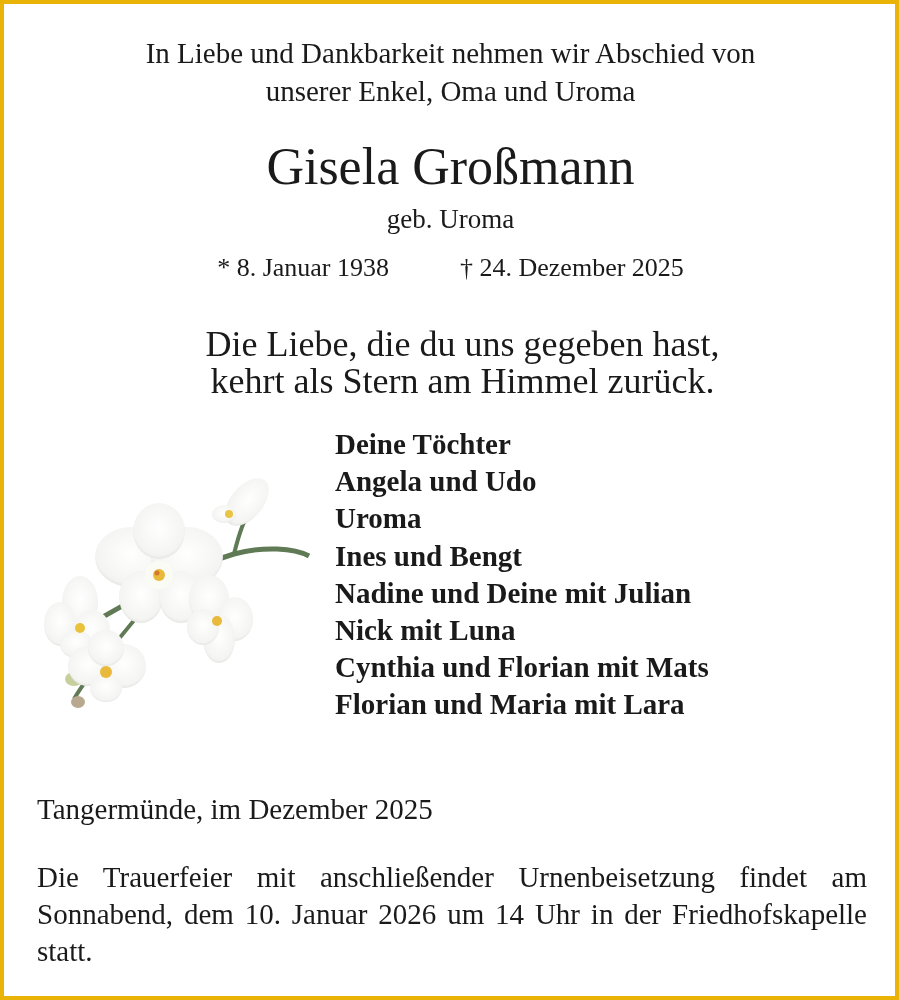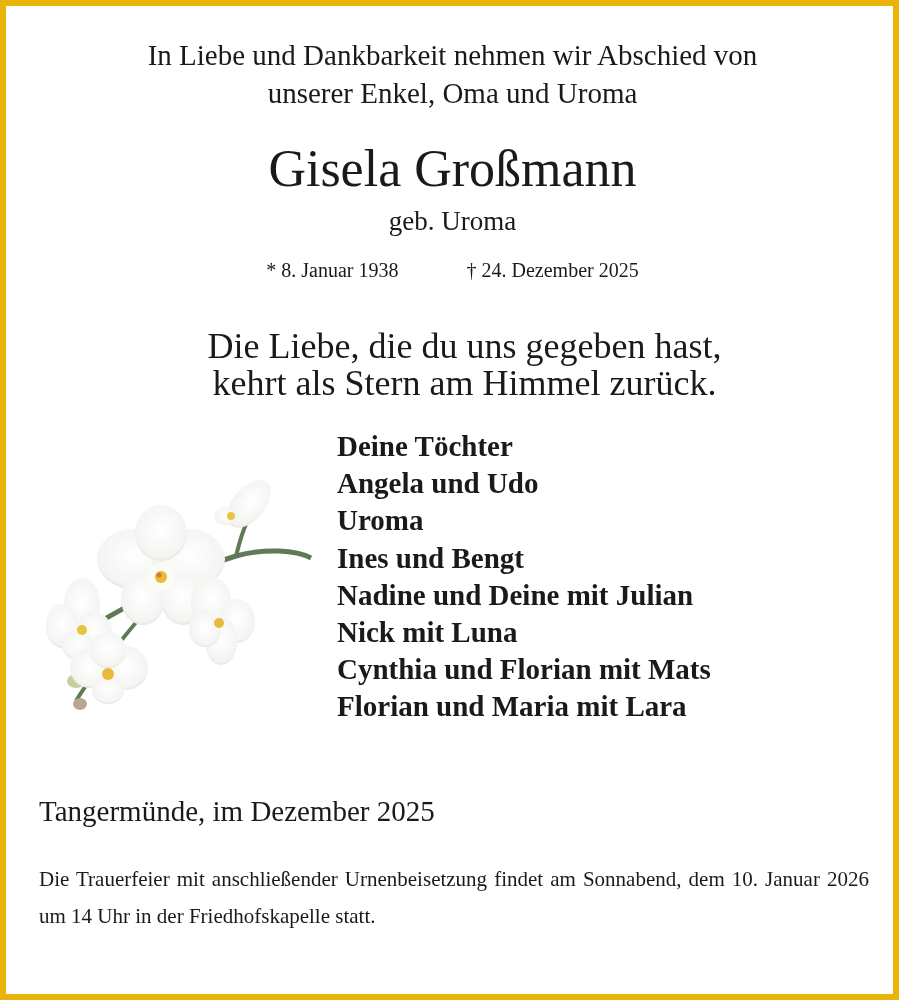--- a/index.html
+++ b/index.html
@@ -1,35 +1,35 @@
 <!DOCTYPE html>
 <html><head>
 <meta charset="utf-8">
 <style>
   html, body { margin: 0; padding: 0; background: #ffffff; }
   body { width: 899px; height: 1000px; overflow: hidden; }
   .frame {
     position: absolute; left: 0; top: 0;
     width: 899px; height: 1000px; box-sizing: border-box;
-    border: 6px solid #eab308; background: #ffffff;
+    border: 4px solid #eab308; background: #ffffff;
     font-family: "Liberation Serif", "DejaVu Serif", serif; color: #1a1a1a;
   }
   .center { position: absolute; left: 0; width: 893px; text-align: center; }
   .intro { top: 30px; font-size: 29px; line-height: 38px; }
   .name { top: 118px; font-size: 52px; line-height: 90px; letter-spacing: 0px; }
   .maiden { top: 198px; font-size: 27px; line-height: 34px; }
-  .dates { top: 245px; font-size: 20px; line-height: 38px; }
+  .dates { top: 245px; font-size: 26px; line-height: 38px; }
   .dates span { display: inline-block; }
   .dates .gap { width: 58px; }
   .verse { top: 322px; font-size: 36px; line-height: 37px; margin-left: 12px; }
   .family { position: absolute; left: 331px; top: 422px; font-weight: bold; font-size: 29px; line-height: 37.2px; }
   .family div { white-space: nowrap; }
   .orchid { position: absolute; left: 30px; top: 470px; width: 280px; height: 240px; }
   .place { position: absolute; left: 33px; top: 786px; font-size: 29px; line-height: 38px; }
-  .ceremony { position: absolute; left: 33px; top: 855px; width: 830px; font-size: 21px; line-height: 37px; text-align: justify; text-align-last: left; }
+  .ceremony { position: absolute; left: 33px; top: 855px; width: 830px; font-size: 29px; line-height: 37px; text-align: justify; text-align-last: left; }
 </style>
 </head>
 <body>
 
 <div class="frame">
 
   <div class="center intro">
     <div>In Liebe und Dankbarkeit nehmen wir Abschied von</div>
     <div>unserer Enkel, Oma und Uroma</div>
   </div>

